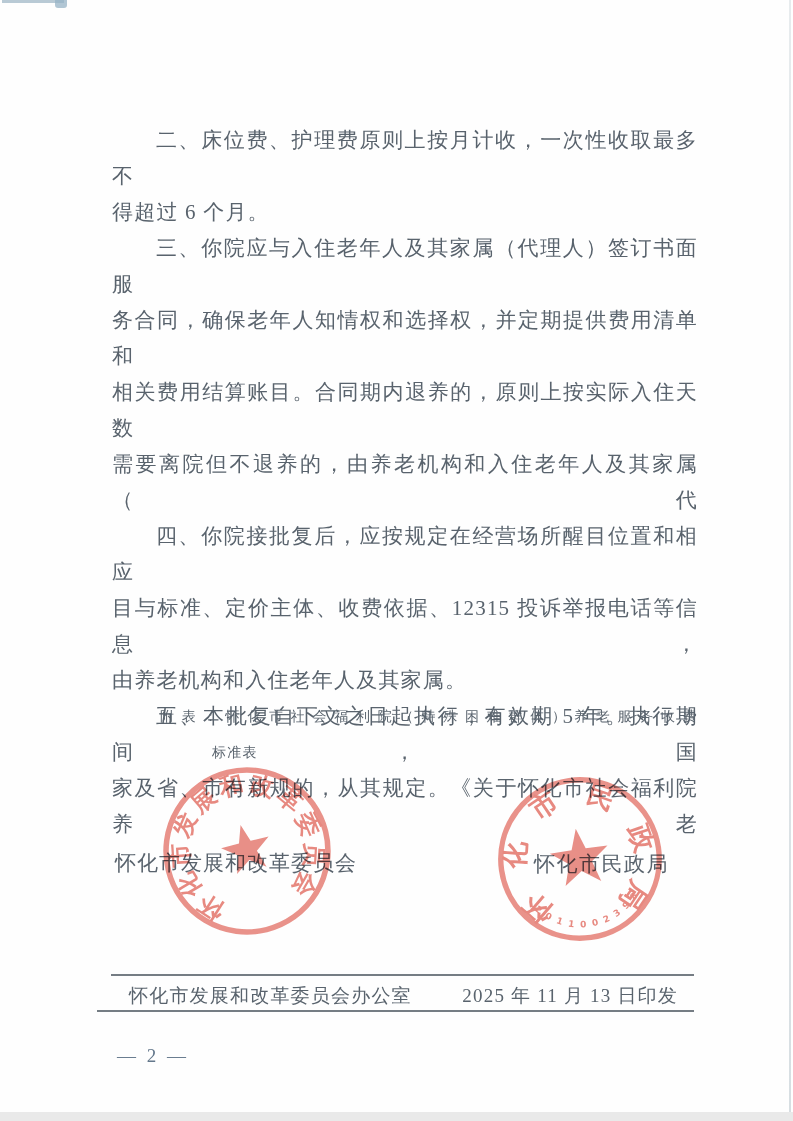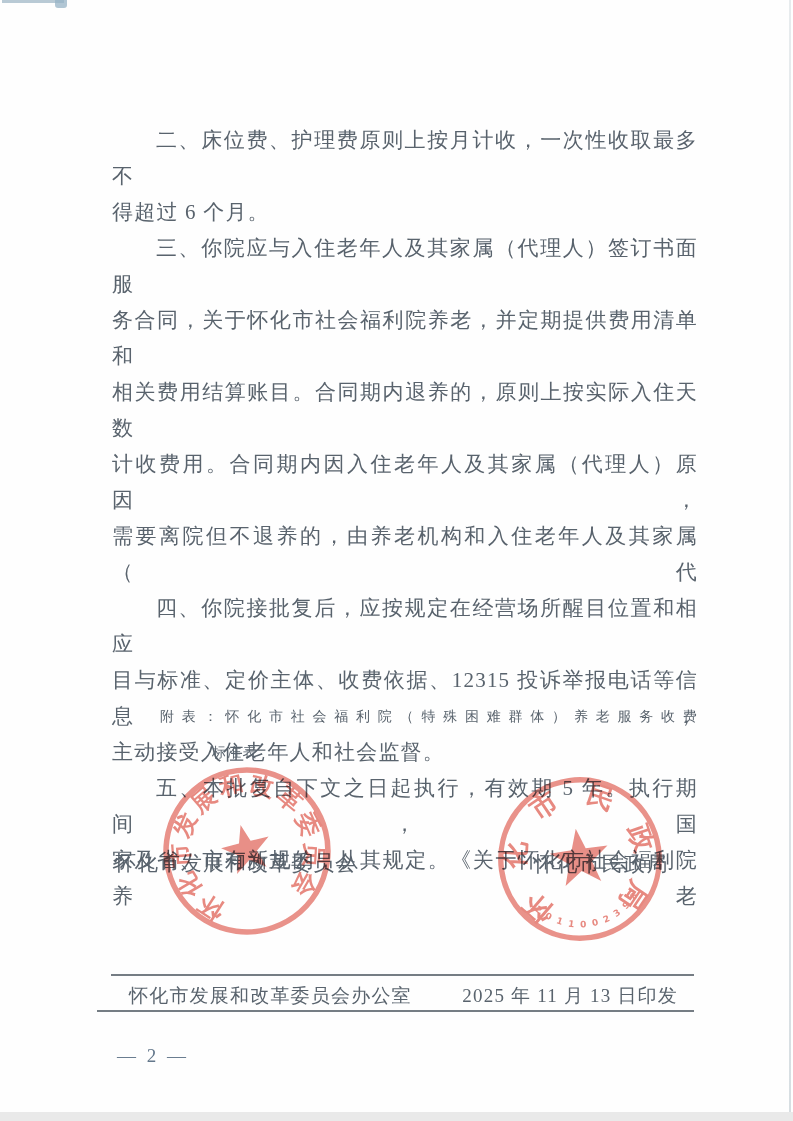--- a/index.html
+++ b/index.html
@@ -64,27 +64,26 @@
 <div class="page">
 
   <div class="artifact-top"></div>
   <div class="artifact-top2"></div>
   <div class="artifact-right"></div>
 
   <main class="body-text">
     <span class="ln ind jl">二、床位费、护理费原则上按月计收，一次性收取最多不</span>
     <span class="ln">得超过 6 个月。</span>
     <span class="ln ind jl">三、你院应与入住老年人及其家属（代理人）签订书面服</span>
-    <span class="ln jl">务合同，关于怀化市社会福利院养老，并定期提供费用清单和</span>
+    <span class="ln jl">务合同，确保老年人知情权和选择权，并定期提供费用清单和</span>
     <span class="ln jl">相关费用结算账目。合同期内退养的，原则上按实际入住天数</span>
-    <span class="ln jl">计收费用。合同期内因入住老年人及其家属（代理人）原因，</span>
     <span class="ln jl">需要离院但不退养的，由养老机构和入住老年人及其家属（代</span>
     <span class="ln ind jl">四、你院接批复后，应按规定在经营场所醒目位置和相应</span>
     <span class="ln jl">目与标准、定价主体、收费依据、12315 投诉举报电话等信息，</span>
-    <span class="ln">主动接受入住老年人和社会监督。</span>
+    <span class="ln">由养老机构和入住老年人及其家属。</span>
     <span class="ln ind jl">五、本批复自下文之日起执行，有效期 5 年。执行期间，国</span>
     <span class="ln jl">家及省、市有新规的，从其规定。《关于怀化市社会福利院养老</span>
   </main>
 
   <div class="attachment">
     <span class="ln a1 jl">附表：怀化市社会福利院（特殊困难群体）养老服务收费</span>
     <span class="ln a2">标准表</span>
   </div>
 
   <div class="sig-left">怀化市发展和改革委员会</div>

